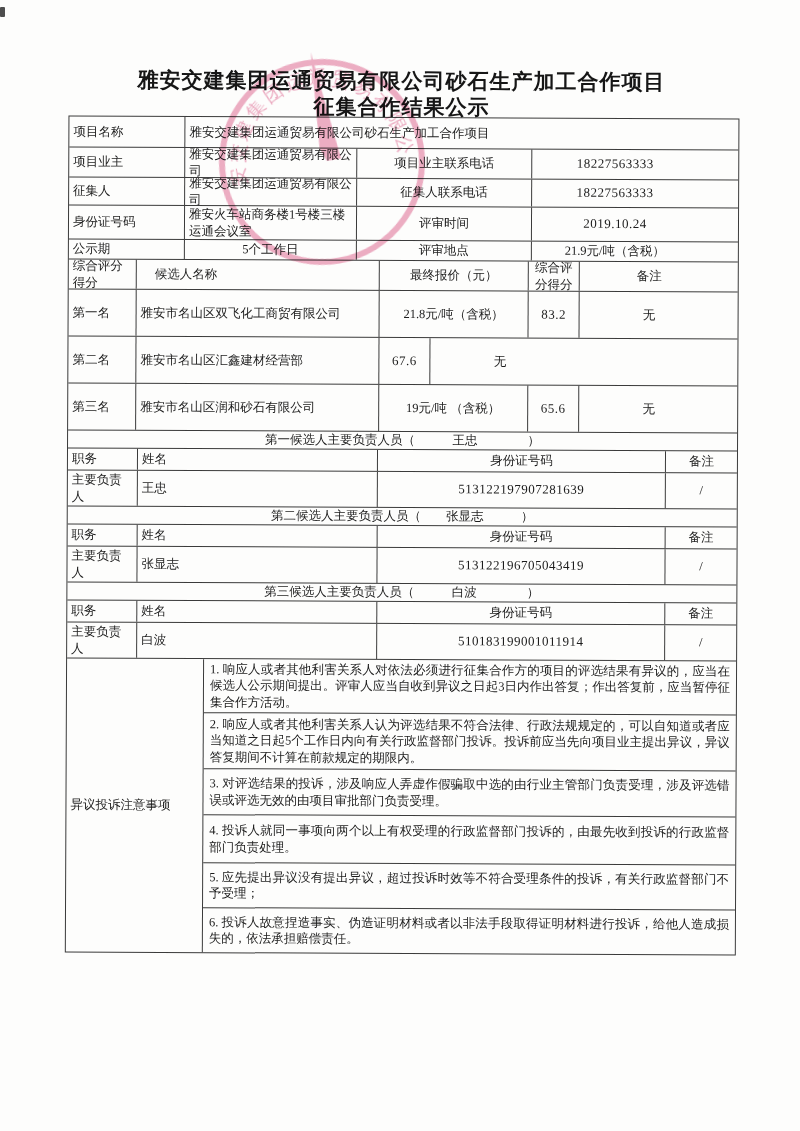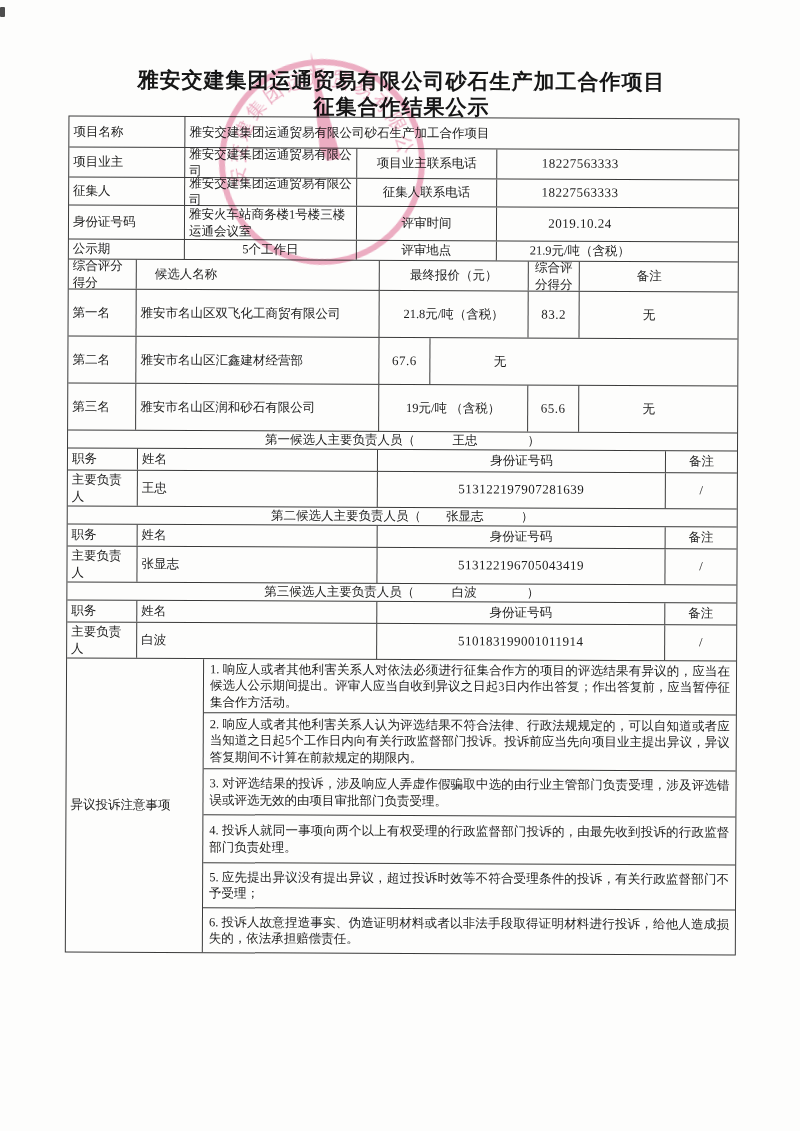--- a/index.html
+++ b/index.html
@@ -25,21 +25,21 @@
   .row { display:flex; border-bottom:1px solid var(--bc); }
   .row.last { border-bottom:none; }
   .cell {
     border-right:1px solid var(--bc);
     display:flex; align-items:center; padding:1px 4px; overflow:hidden;
   }
   .cell:last-child { border-right:none; }
   .c { justify-content:center; text-align:center; }
   .num { font-size:13px; letter-spacing:0.5px; }
   
-  .w-label{width:116px} .w-full{width:532px} .w-val{width:172px} .w-cl{width:140px} .w-cv{width:166px}
+  .w-label{width:116px} .w-full{width:532px} .w-val{width:172px} .w-cl{width:175px} .w-cv{width:166px}
   
   .cw1{width:68px} .cw2{width:243px} .cw3{width:149px} .cw4{width:51px} .cw5{width:139px}
   
   .pw1{width:70px} .pw2{width:240px} .pw3{width:288px} .pw4{width:71px}
   
   .nw1{width:137px}
   
   .h-name{height:31px} .h-owner{height:30px} .h-coll{height:28px} .h-venue{height:34px}
   .h-period{height:20px} .h-chead{height:30px} .h-cand{height:47px}
   .h-sect{height:18px} .h-shead{height:22px} .h-sdata{height:36px}

